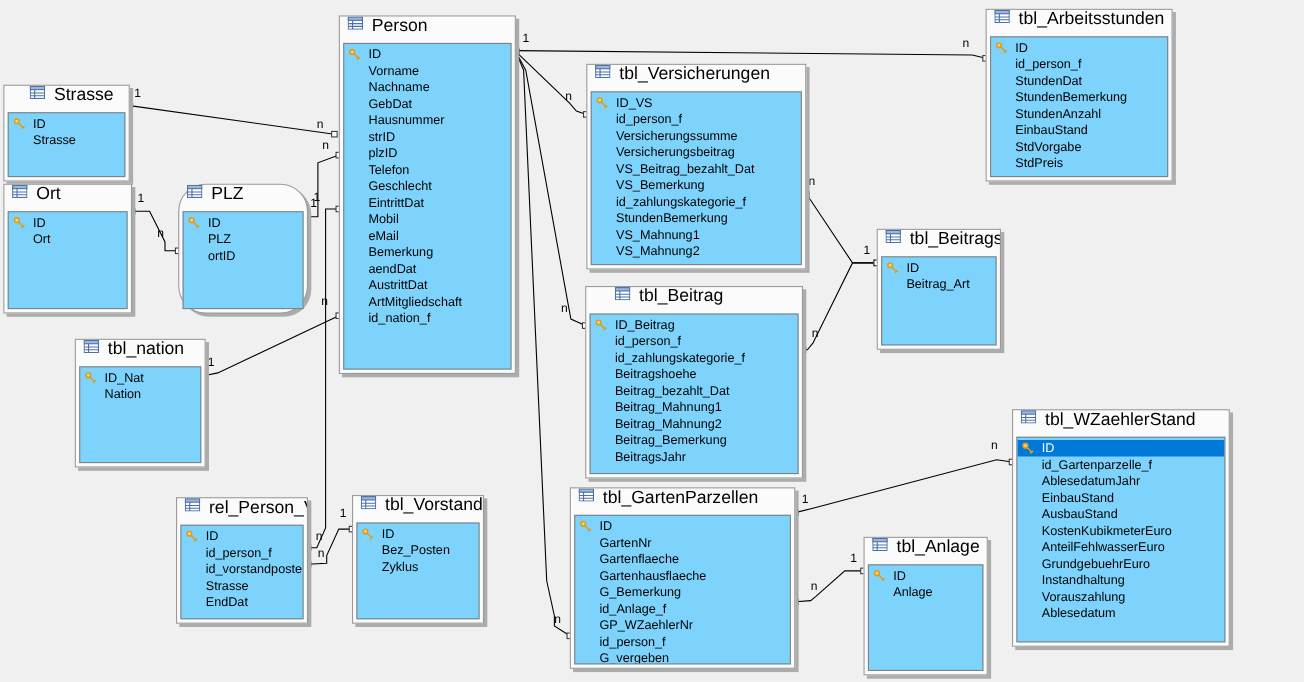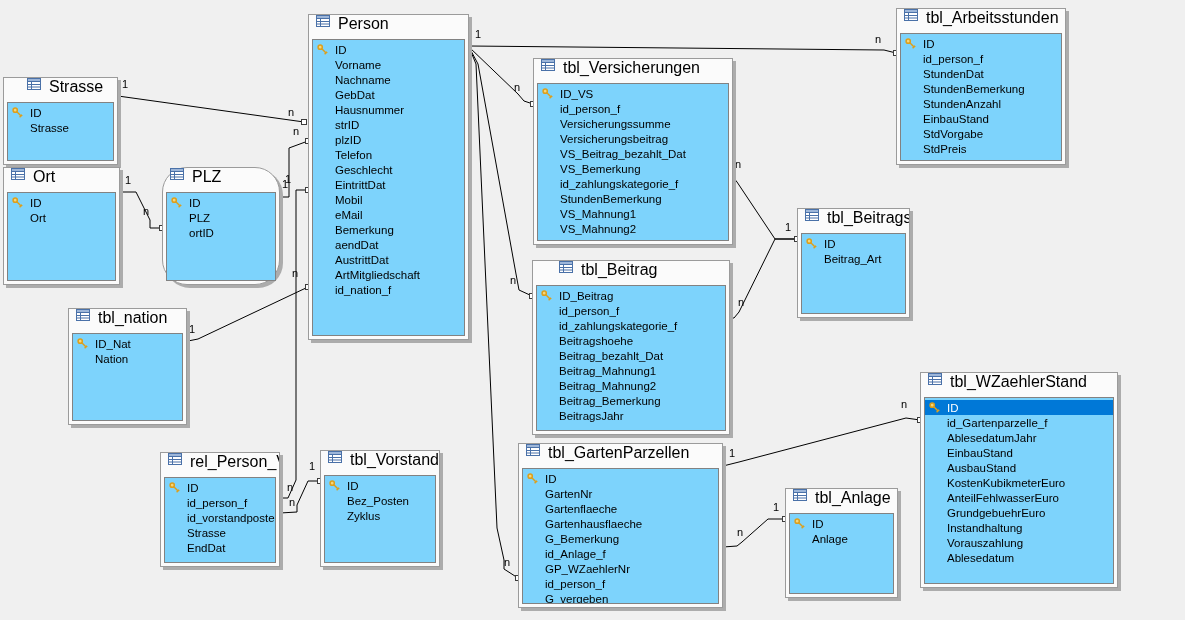--- a/index.html
+++ b/index.html
@@ -703,21 +703,21 @@
           <div class="fld">
     <span class="kicon"></span>
     <span class="fname">Vorauszahlung</span>
   </div>
           <div class="fld">
     <span class="kicon"></span>
     <span class="fname">Ablesedatum</span>
   </div>
         </div>
   </div>
-      <div class="tbl" style="left: 785px; top: 488px; width: 113px; height: 110px;">
+      <div class="tbl" style="left: 785px; top: 488px; width: 113px; height: 126px;">
     <div class="tbl-title">
       <span class="ticon">
         <svg width="14" height="12" viewBox="0 0 14 12">
           <rect x="0.5" y="0.5" width="13" height="11" fill="#ffffff" stroke="#4a71a8"></rect>
           <rect x="0.5" y="0.5" width="13" height="3" fill="#9db6d9" stroke="#4a71a8"></rect>
           <line x1="0.5" y1="6.5" x2="13.5" y2="6.5" stroke="#4a71a8"></line>
           <line x1="0.5" y1="9" x2="13.5" y2="9" stroke="#4a71a8"></line>
           <line x1="4.5" y1="3.5" x2="4.5" y2="11.5" stroke="#4a71a8"></line>
         </svg>
       </span>

